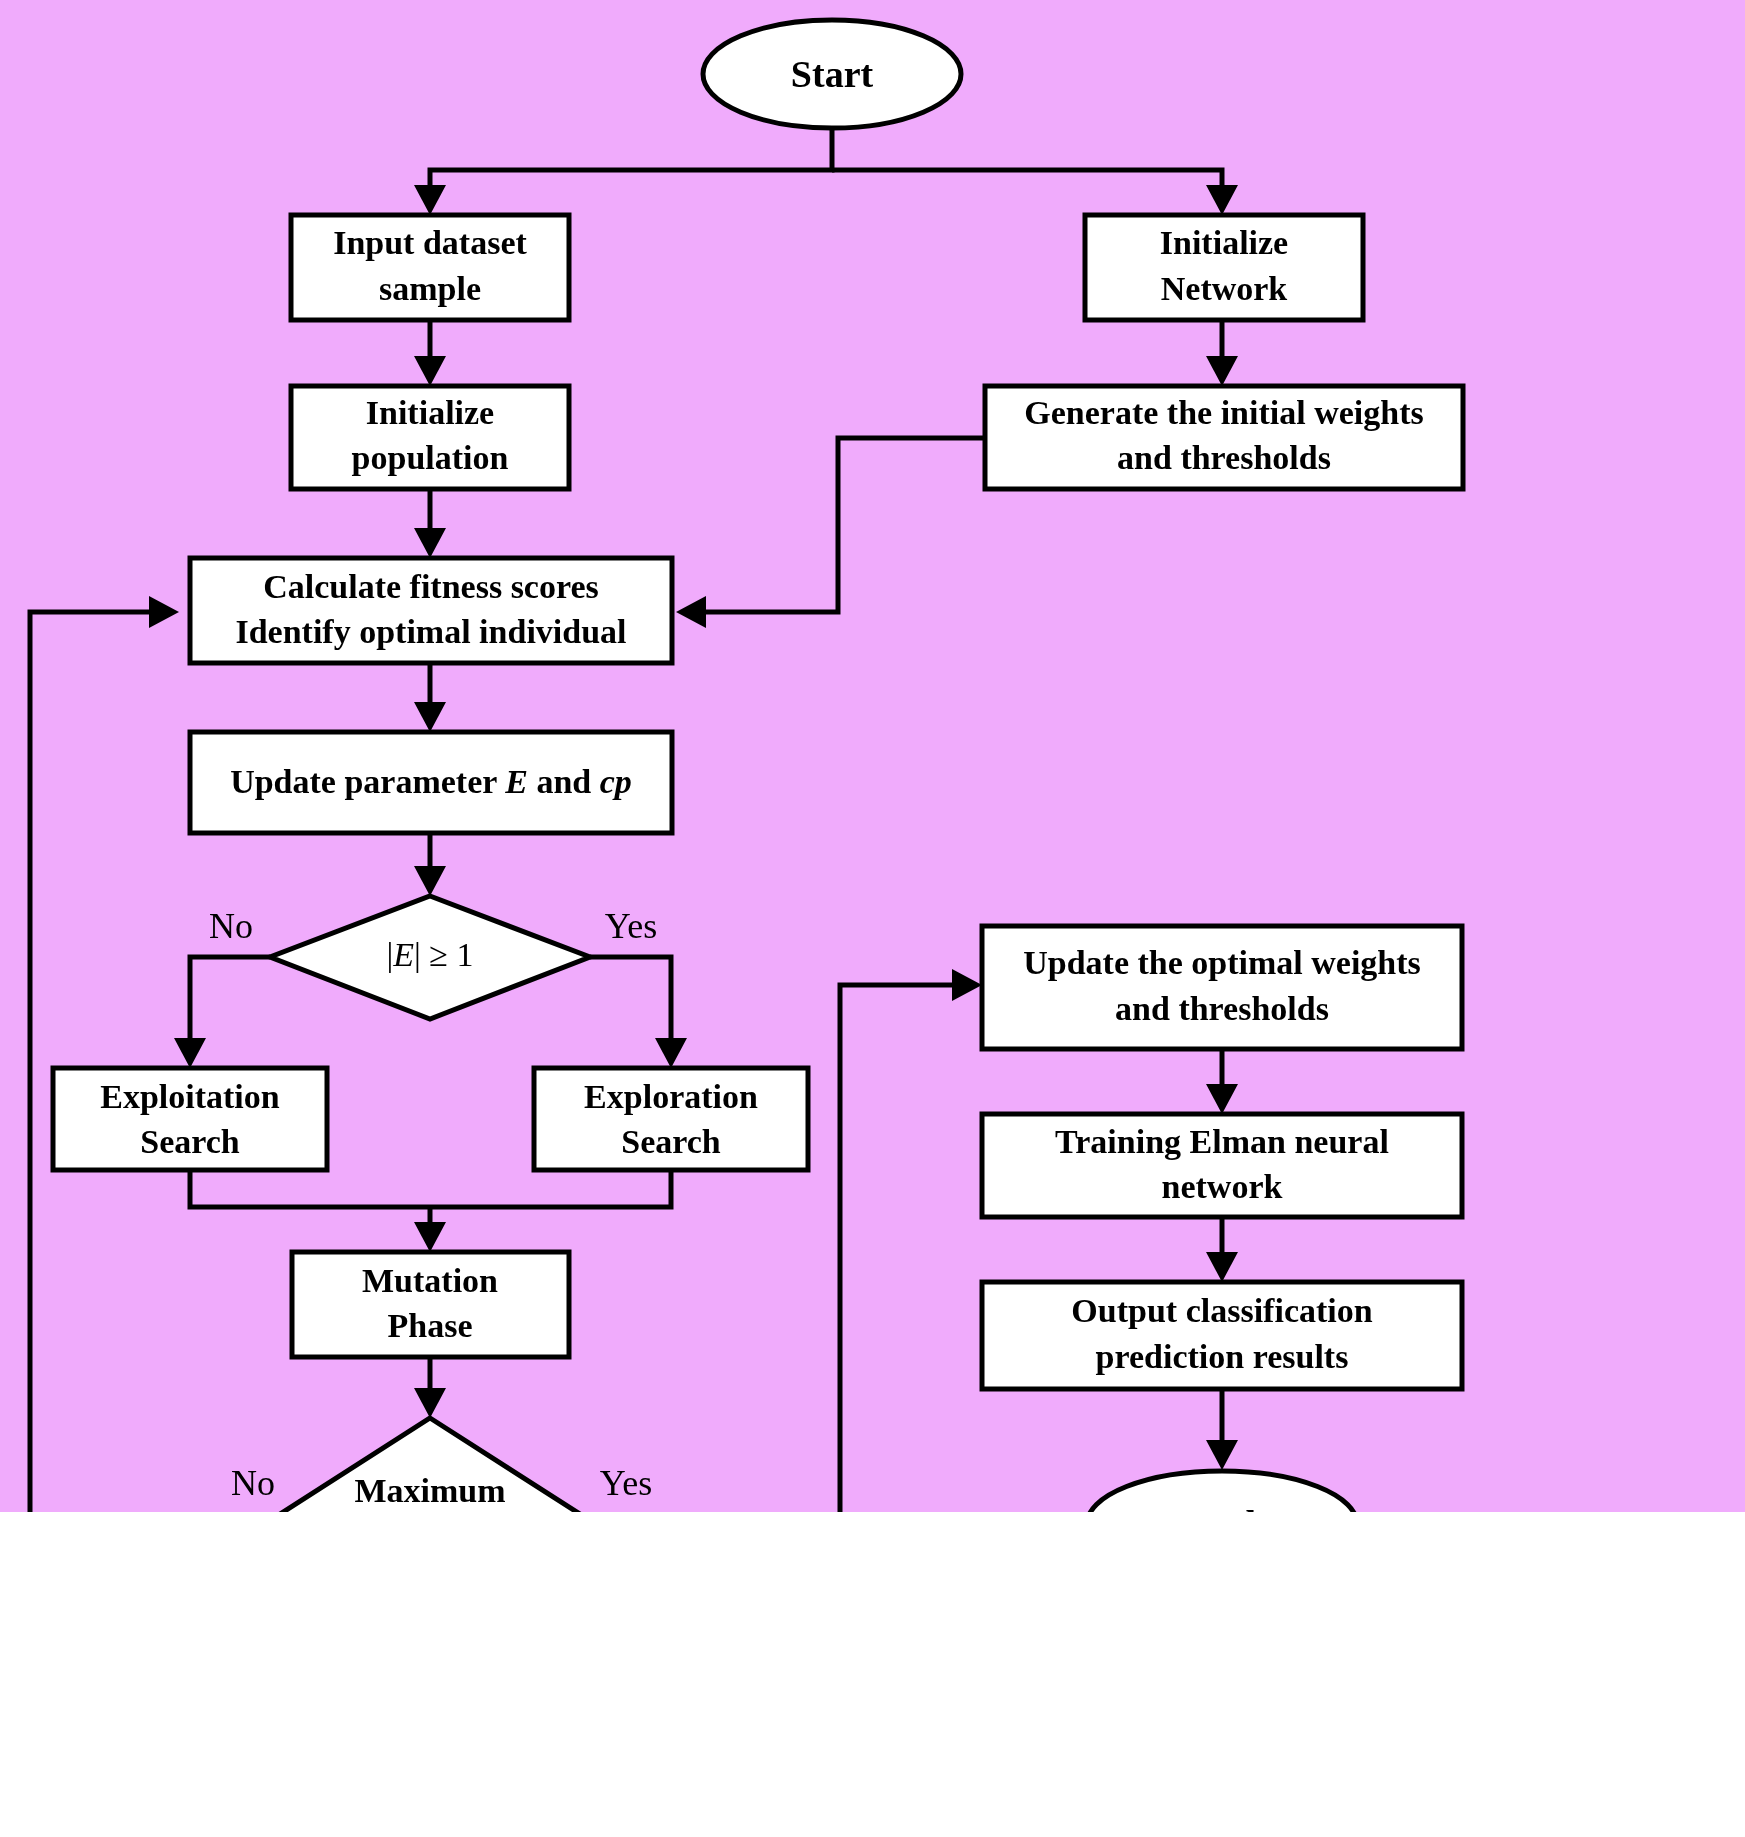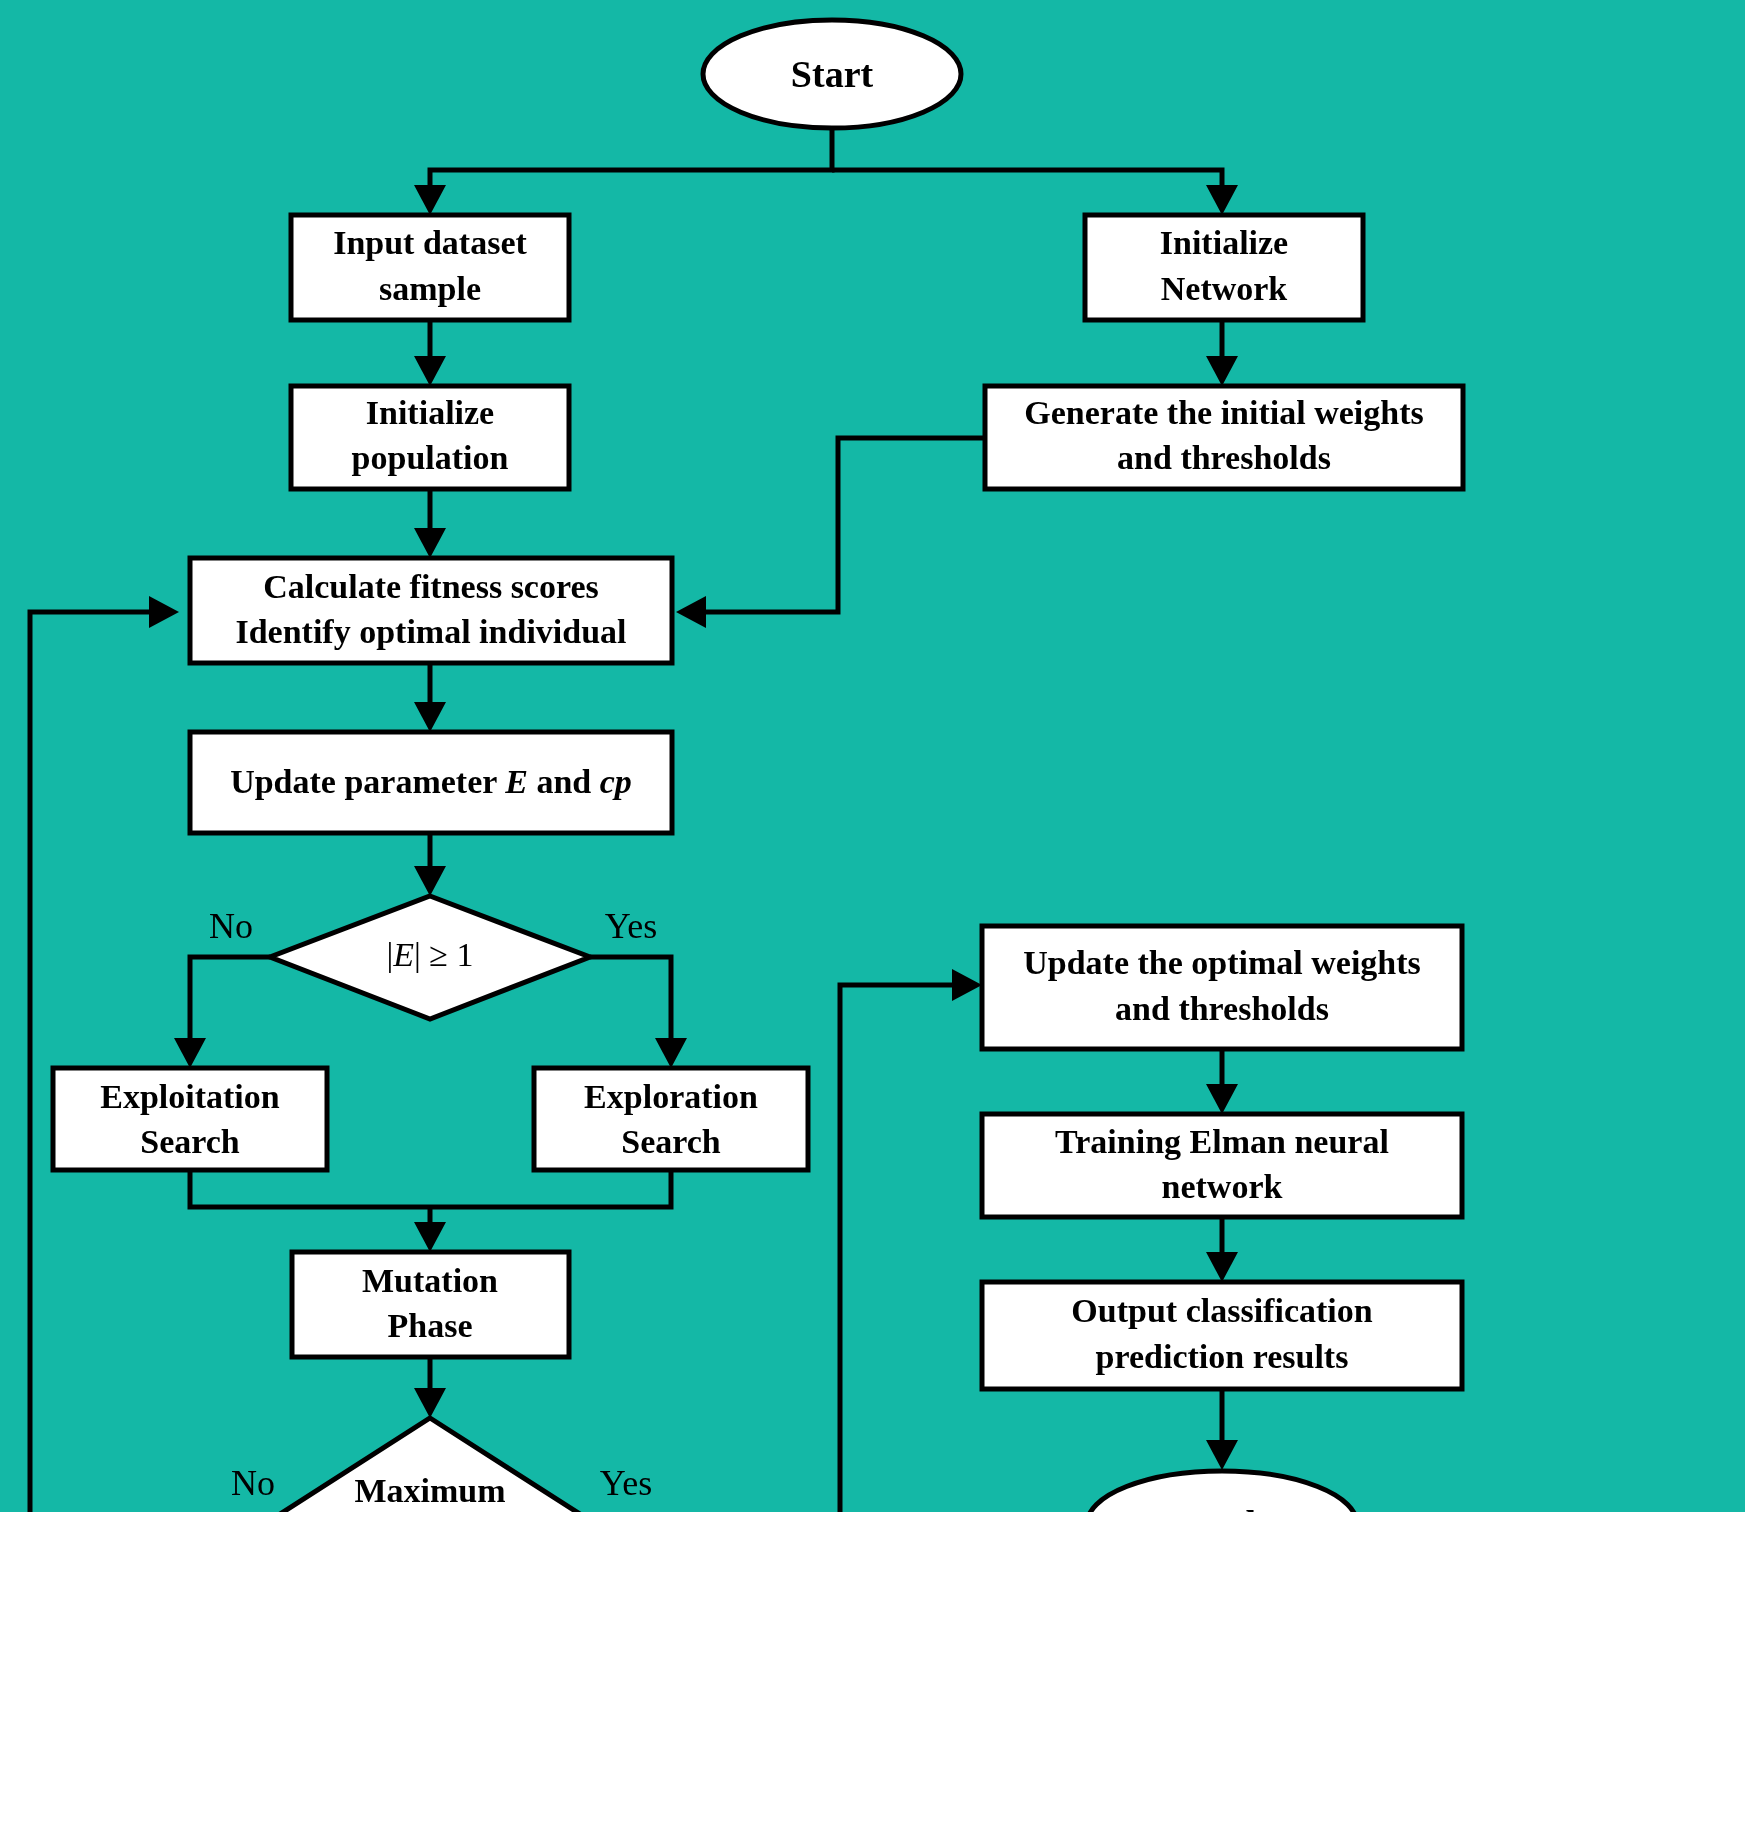--- a/index.html
+++ b/index.html
@@ -4,21 +4,21 @@
 <style>
   html, body {
     margin: 0;
     padding: 0;
     background: #ffffff;
   }
   #canvas-wrap {
     position: relative;
     width: 1745px;
     height: 1512px;
-    background: #14b8a6;
+    background: #f0abfc;
     font-family: "Liberation Serif", "DejaVu Serif", serif;
     text-decoration: underline;
   }
   svg#flow {
     position: absolute;
     inset: 0;
     width: 1745px;
     height: 1837px;
     display: block;
   }

